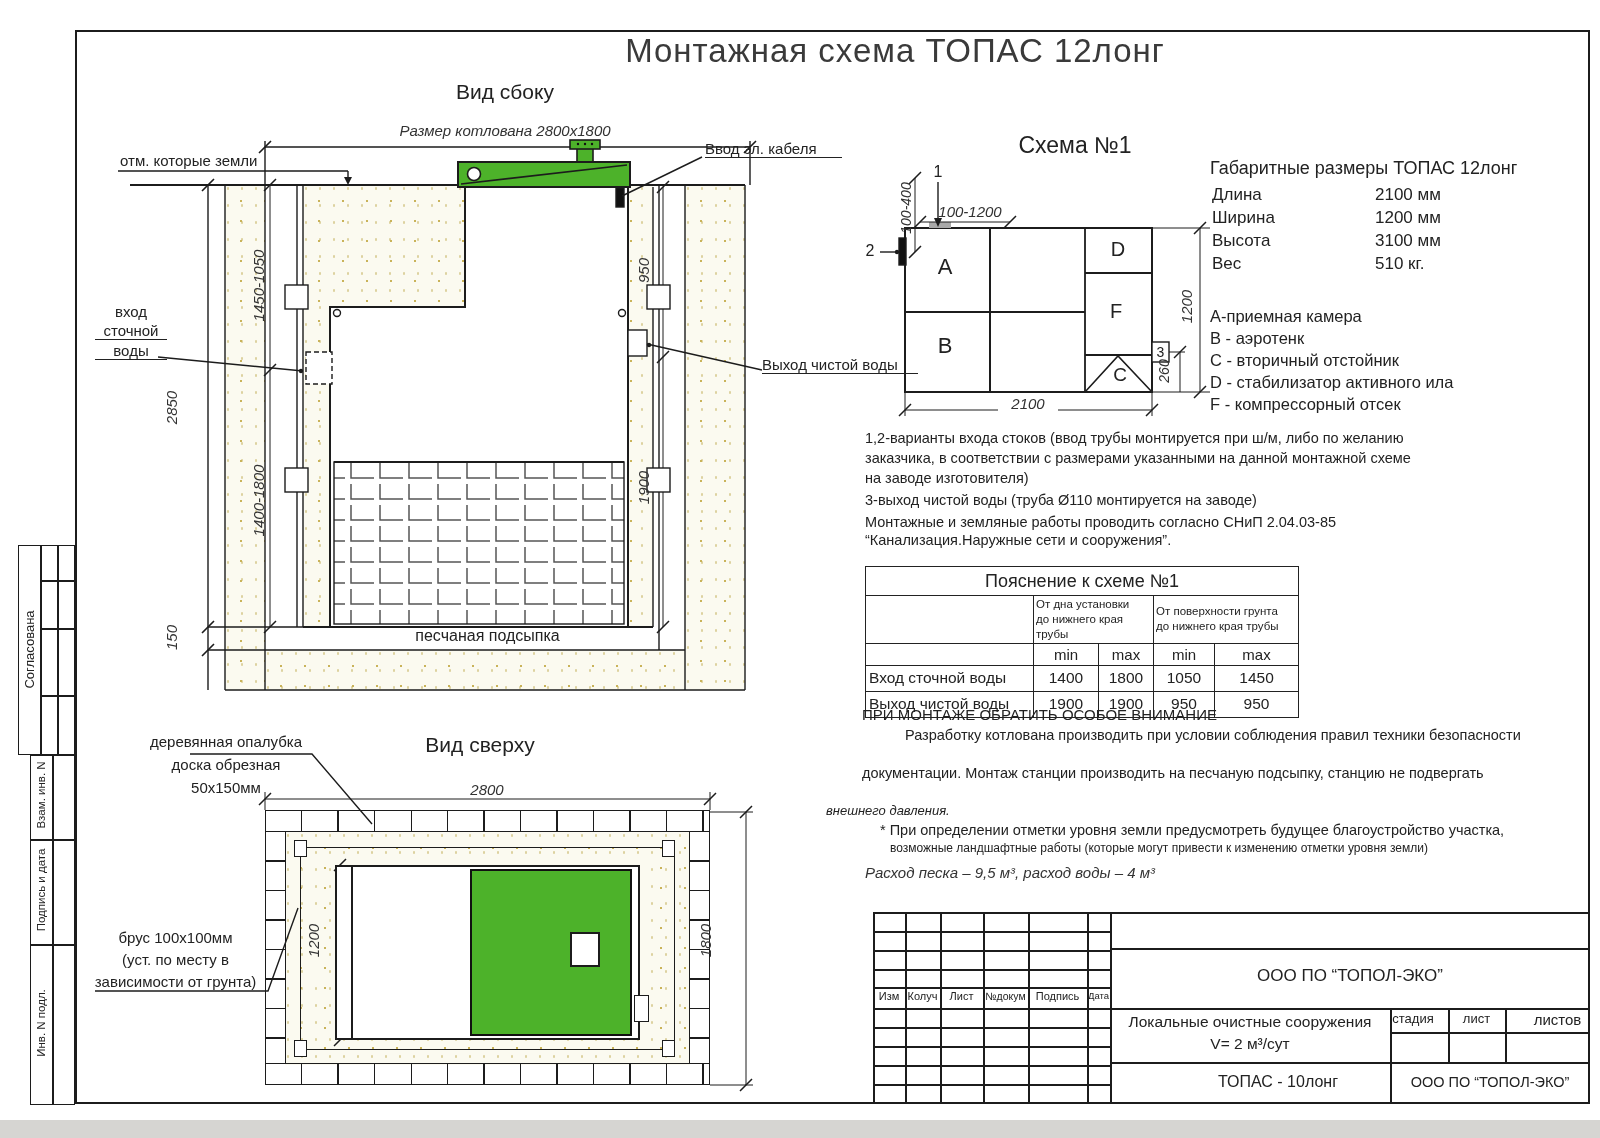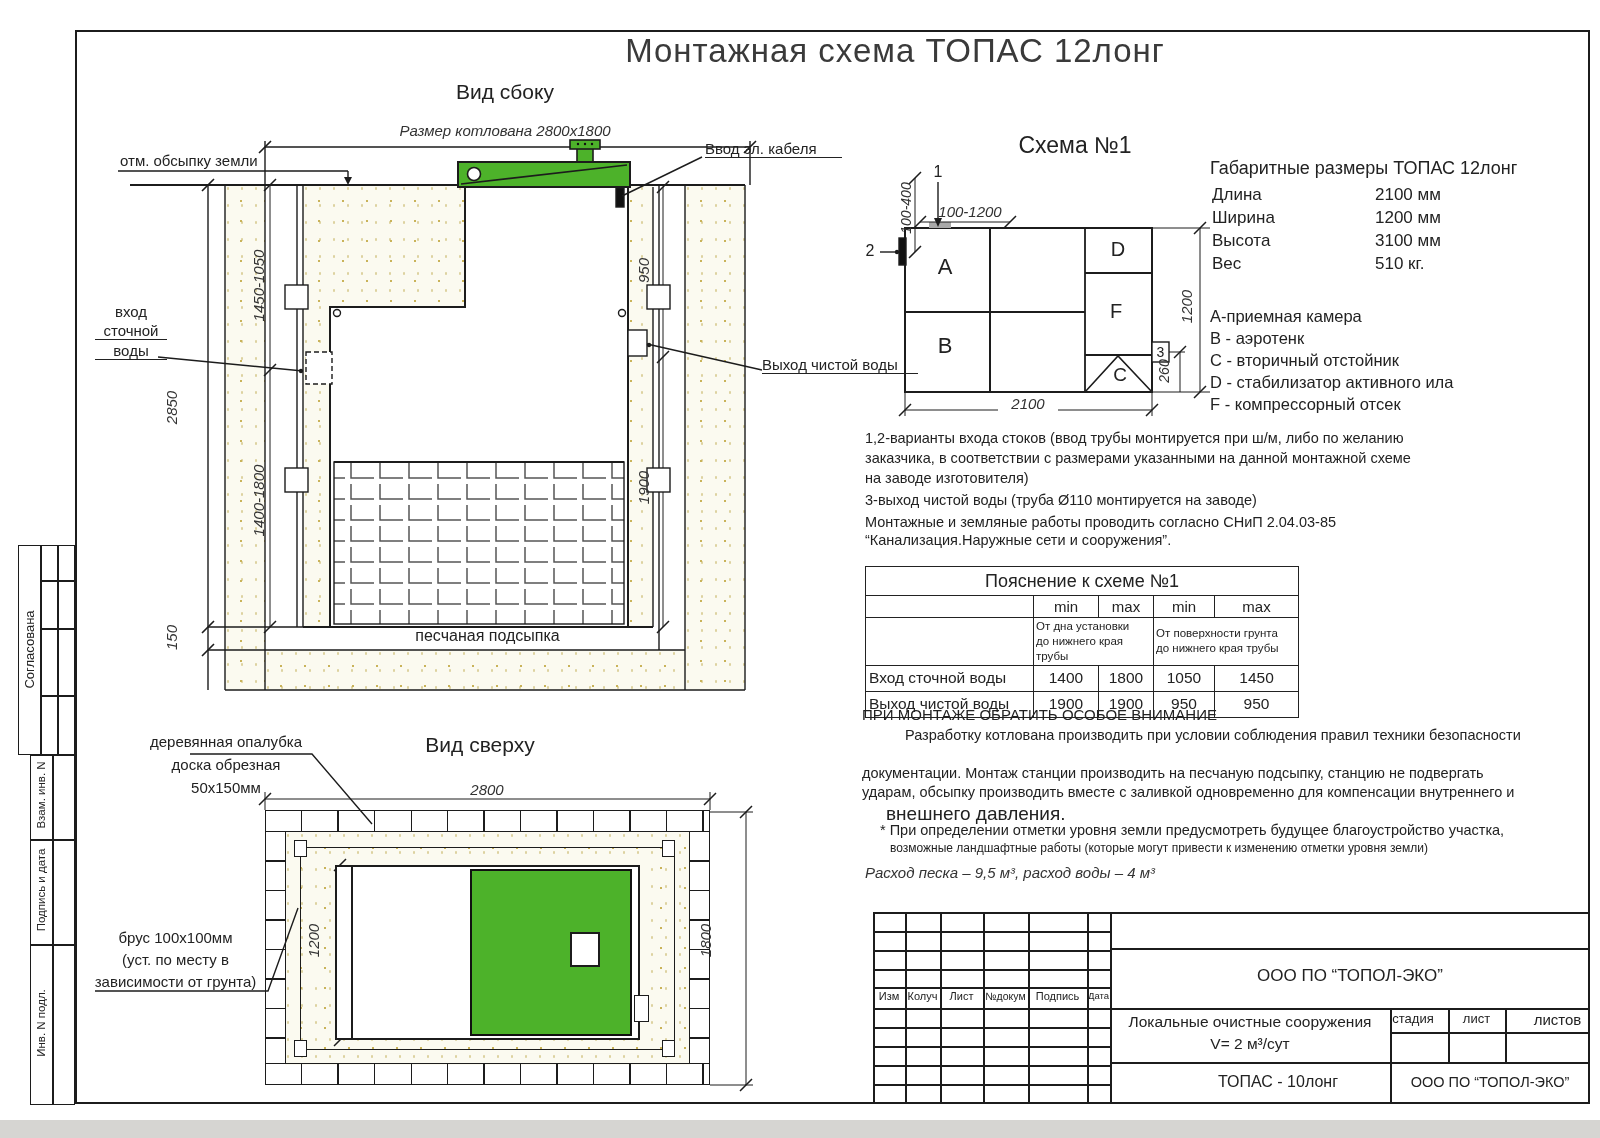--- a/index.html
+++ b/index.html
@@ -146,21 +146,21 @@
   <div style="position:absolute;left:470px;top:869px;width:162px;height:167px;background:#4db22a;border:2px solid #111;box-sizing:border-box;"></div>
   <div class="box" style="left:570px;top:932px;width:30px;height:35px;background:#fff;border-width:2px;"></div>
   <div class="box" style="left:634px;top:995px;width:15px;height:27px;background:#fff;"></div>
 
   <div class="t c" style="left:595px;top:32px;width:600px;font-size:33px;color:#3a3a3a;letter-spacing:1px;">Монтажная схема ТОПАС 12лонг</div>
   <div class="t c" style="left:400px;top:80px;width:210px;font-size:21px;">Вид сбоку</div>
   <div class="t c" style="left:390px;top:733px;width:180px;font-size:21px;">Вид сверху</div>
   <div class="t c" style="left:1000px;top:132px;width:150px;font-size:23px;">Схема №1</div>
 
   <div class="t c i" style="left:365px;top:122px;width:280px;font-size:15px;">Размер котлована 2800х1800</div>
-  <div class="t" style="left:120px;top:152px;font-size:15px;">отм. обсыпку земли</div>
+  <div class="t" style="left:120px;top:152px;font-size:15px;">отм. которые земли</div>
   <div class="t c" style="left:95px;top:303px;width:72px;font-size:15px;">вход</div>
   <div class="t c u" style="left:95px;top:322px;width:72px;font-size:15px;">сточной</div>
   <div class="t c u" style="left:95px;top:342px;width:72px;font-size:15px;">воды</div>
   <div class="t u" style="left:705px;top:140px;font-size:15px;padding-right:25px;">Ввод эл. кабеля</div>
   <div class="t u" style="left:762px;top:356px;font-size:15px;padding-right:20px;">Выход чистой воды</div>
   <div class="t c" style="left:405px;top:627px;width:165px;font-size:16px;">песчаная подсыпка</div>
 
   <div class="t c i r" style="left:126px;top:399px;width:90px;font-size:15px;">2850</div>
   <div class="t c i r" style="left:146px;top:629px;width:50px;font-size:15px;">150</div>
   <div class="t c i r" style="left:206px;top:277px;width:104px;font-size:15px;">1450-1050</div>
@@ -210,35 +210,35 @@
         <col style="width:168px">
         <col style="width:65px">
         <col style="width:55px">
         <col style="width:61px">
         <col style="width:84px">
       </colgroup>
     <tbody>
         <tr>
           <td colspan="5" style="border:1.5px solid #222;text-align:center;font-size:18px;height:26px;">Пояснение к схеме №1</td>
         </tr>
-    <tr style="height:22px;font-size:15px;text-align:center;">
-      <td style="border:1.5px solid #222;"></td>
-      <td style="border:1.5px solid #222;">min</td>
-      <td style="border:1.5px solid #222;">max</td>
-      <td style="border:1.5px solid #222;">min</td>
-      <td style="border:1.5px solid #222;">max</td>
-    </tr>
     <tr style="height:42px;">
       <td style="border:1.5px solid #222;"></td>
       <td colspan="2" style="border:1.5px solid #222;font-size:11.5px;line-height:1.3;padding:1px 2px;">
         <span>От дна установки</span><br>
         <span>до нижнего края трубы</span></td>
       <td colspan="2" style="border:1.5px solid #222;font-size:11.5px;line-height:1.3;padding:1px 2px;">
         <span>От поверхности грунта</span><br>
         <span>до нижнего края трубы</span></td>
+    </tr>
+    <tr style="height:22px;font-size:15px;text-align:center;">
+      <td style="border:1.5px solid #222;"></td>
+      <td style="border:1.5px solid #222;">min</td>
+      <td style="border:1.5px solid #222;">max</td>
+      <td style="border:1.5px solid #222;">min</td>
+      <td style="border:1.5px solid #222;">max</td>
     </tr>
     <tr style="height:26px;font-size:15.5px;text-align:center;">
       <td style="border:1.5px solid #222;text-align:left;padding-left:3px;">Вход сточной воды</td>
       <td style="border:1.5px solid #222;">1400</td>
       <td style="border:1.5px solid #222;">1800</td>
       <td style="border:1.5px solid #222;">1050</td>
       <td style="border:1.5px solid #222;">1450</td>
     </tr>
     <tr style="height:26px;font-size:15.5px;text-align:center;">
       <td style="border:1.5px solid #222;text-align:left;padding-left:3px;">Выход чистой воды</td>
@@ -246,22 +246,21 @@
       <td style="border:1.5px solid #222;">1900</td>
       <td style="border:1.5px solid #222;">950</td>
       <td style="border:1.5px solid #222;">950</td>
     </tr>
   </tbody>
     </table>
 
   <div class="t" style="left:862px;top:706px;font-size:15px;">ПРИ МОНТАЖЕ ОБРАТИТЬ ОСОБОЕ ВНИМАНИЕ</div>
   <div class="t" style="left:905px;top:727px;font-size:14.5px;">Разработку котлована производить при условии соблюдения правил техники безопасности</div>
   <div class="t" style="left:862px;top:765px;font-size:14.5px;">документации. Монтаж станции производить на песчаную подсыпку, станцию не подвергать</div>
-  <div class="t" style="left:862px;top:784px;font-size:14.5px;">ударам, обсыпку производить вместе с заливкой одновременно для компенсации внутреннего и</div>
-  <div class="t" style="left:886px;top:803px;font-size:19px;">внешнего давления.</div>
+  <div class="t" style="left:826px;top:803px;font-size:13px;font-style:italic;">внешнего давления.</div>
   <div class="t" style="left:880px;top:822px;font-size:14.5px;">* При определении отметки уровня земли предусмотреть будущее благоустройство участка,</div>
   <div class="t" style="left:862px;top:841px;font-size:12px;margin-left:28px;">возможные ландшафтные работы (которые могут привести к изменению отметки уровня земли)</div>
   <div class="t i" style="left:865px;top:864px;font-size:15px;">Расход песка – 9,5 м³, расход воды – 4 м³</div>
 
   <div class="t c" style="left:140px;top:733px;width:172px;font-size:15px;">деревянная опалубка</div>
   <div class="t c" style="left:140px;top:756px;width:172px;font-size:15px;">доска обрезная</div>
   <div class="t c" style="left:140px;top:779px;width:172px;font-size:15px;">50х150мм</div>
   <div class="t c" style="left:83px;top:929px;width:185px;font-size:15px;">брус 100х100мм</div>
   <div class="t c" style="left:83px;top:951px;width:185px;font-size:15px;">(уст. по месту в</div>
   <div class="t c" style="left:83px;top:973px;width:185px;font-size:15px;">зависимости от грунта)</div>

